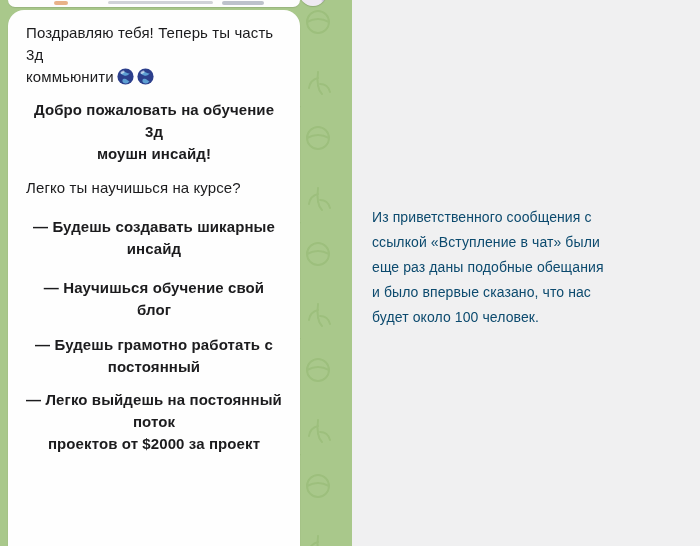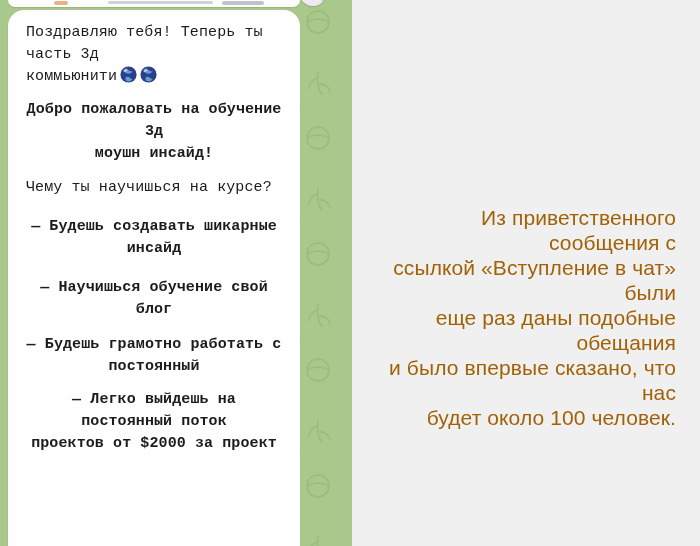--- a/index.html
+++ b/index.html
@@ -5,21 +5,21 @@
   html,body{margin:0;padding:0;background:#ffffff;}
   .screen{
     position:relative;width:700px;height:546px;overflow:hidden;
     display:flex;flex-direction:row;
     font-family:"Liberation Sans","DejaVu Sans",sans-serif;
     -webkit-font-smoothing:antialiased;
   }
   
   .chat-panel{
     position:relative;width:352px;height:546px;flex:0 0 352px;
-    background:#a9c88b;overflow:hidden;font-family:Liberation Mono, monospace;
+    background:#a9c88b;overflow:hidden;
   }
   .doodle{position:absolute;left:0;top:0;width:352px;height:546px;z-index:0;}
   
   .prev-bubble{
     position:absolute;left:8px;top:0;width:292px;height:7px;z-index:1;
     background:#fdfdfd;border-radius:0 0 14px 14px;
     box-shadow:0 1px 1px rgba(0,0,0,.10);
   }
   .smudge{position:absolute;top:1px;border-radius:2px;filter:blur(.7px);}
   .smudge.em{left:46px;width:14px;height:4px;background:#e3a06b;opacity:.8;}
@@ -51,23 +51,22 @@
   .m-b3{margin-top:11px !important;}
   .emoji{
     display:inline-block;width:17px;height:17px;vertical-align:-3px;margin-left:3px;
   }
   
   .right-panel{
     position:relative;flex:1 1 auto;height:546px;background:#f0f0f1;
   }
   .annotation{
     margin:0;padding:205px 24px 0 20px;max-width:306px;
-    color:#a16207;font-size:21px;line-height:25px;white-space:pre-line;
+    color:#0c4a6e;font-size:14px;line-height:25px;white-space:pre-line;
     letter-spacing:.1px;
-    text-align:right;
   }
 </style>
 </head>
 <body>
 
 <div class="screen">
 
   <div class="chat-panel">
 
     <svg class="doodle" xmlns="http://www.w3.org/2000/svg">
@@ -109,21 +108,21 @@
               <circle cx="10" cy="10" r="9.5" fill="#2c3f8c"></circle>
               <path fill="#5d9fd3" d="M4 6 Q7 3 10 5 T15 6 Q13 10 9 9 T4 6Z"></path>
               <path fill="#5d9fd3" d="M7 13 q3 -1 5 1 t3 1 q-2 4 -6 3 t-2 -5z"></path>
               <ellipse cx="6.5" cy="5" rx="2.6" ry="1.6" fill="rgba(255,255,255,.55)" transform="rotate(-25 6.5 5)"></ellipse>
             </svg></span></p>
 
       <p class="bold m-welcome">Добро пожаловать на обучение 3д
 моушн инсайд!</p>
 
 
-      <p class="m-question">Чему ты научишься на курсе?</p>
+      <p class="m-question">Легко ты научишься на курсе?</p>
 
       <p class="bold m-b0">— Будешь создавать шикарные инсайд</p>
       <p class="bold m-b1">— Научишься обучение свой блог</p>
       <p class="bold m-b2">— Будешь грамотно работать с
 постоянный</p>
       <p class="bold m-b3">—  Легко выйдешь на постоянный поток
 проектов от $2000 за проект</p>
 
     </div>
   </div>

